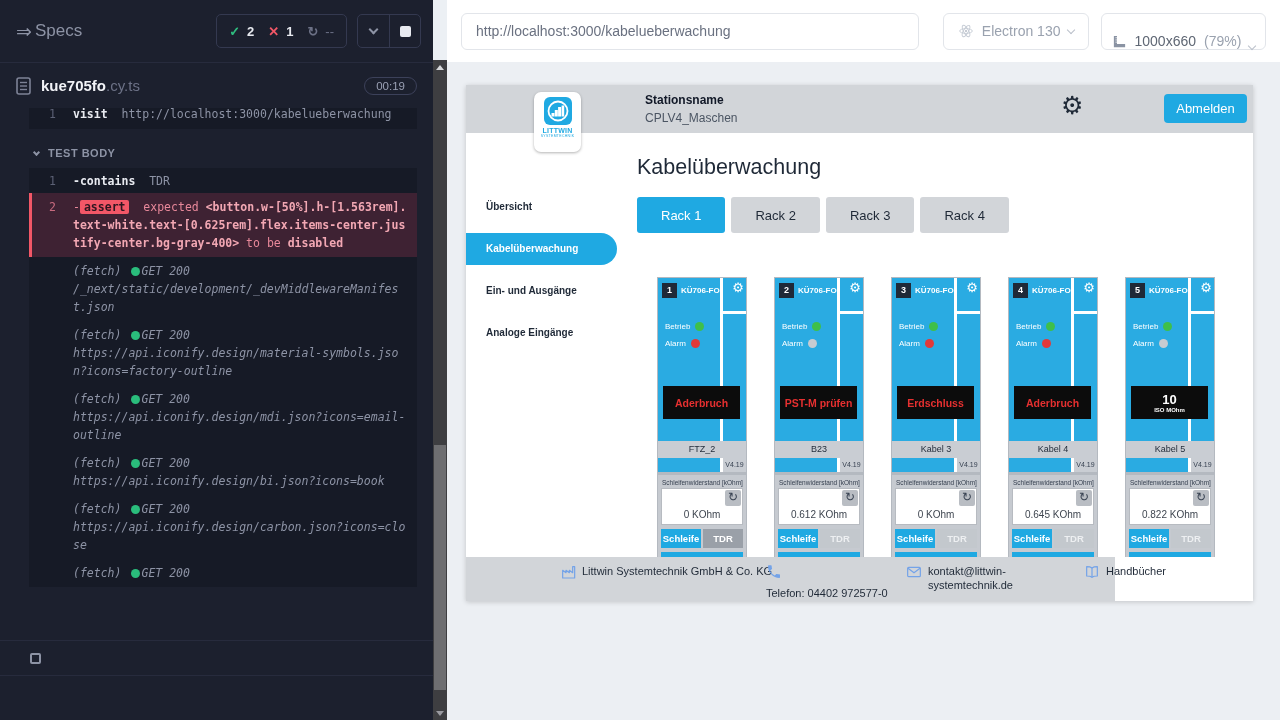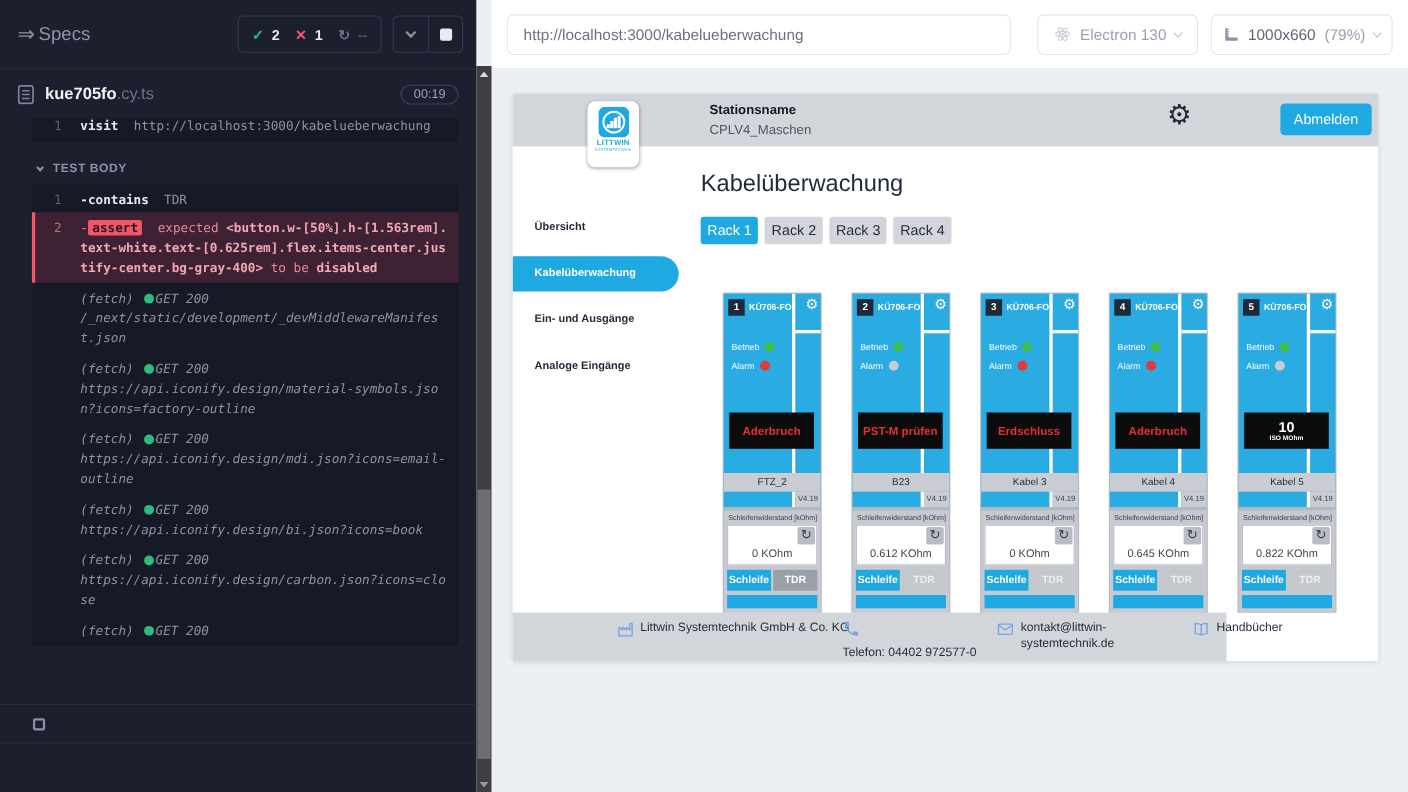--- a/index.html
+++ b/index.html
@@ -75,21 +75,21 @@
   .sb-thumb { position:absolute; left:1px; top:385px; width:12px; height:245px; background:#6e6e71; cursor:pointer; }
 
   
   #preview { position:absolute; left:447px; top:0; width:833px; height:720px; }
   .toolbar { height:62px; background:#ffffff; display:flex; align-items:center; padding:0 14px; gap:12px; }
   .url-box { width:466px; height:37px; border:1px solid #e2e5ea; border-radius:6px;
     display:flex; align-items:center; padding:0 14px; font-size:14px; color:#6a7180; background:#fff; }
   .sel-box { height:37px; border:1px solid #e2e5ea; border-radius:6px; display:flex;
     align-items:center; justify-content:center; gap:8px; font-size:14px; background:#fff; cursor:pointer; }
   .sel-browser { width:148px; color:#9aa2af; }
-  .sel-size { width:168px; color:#5f6774; }
+  .sel-size { width:168px; color:#5f6774;align-items:flex-end; }
   .sel-size .pct { color:#9aa2af; }
   .tb-chev { width:6px; height:6px; border-right:1.5px solid #b9bfc9; border-bottom:1.5px solid #b9bfc9;
     transform:rotate(45deg); margin-top:-3px; }
   .stage { height:658px; background:#eceff3; position:relative; }
 
   
   .aut { position:absolute; left:19px; top:23px; width:787px; height:516px; background:#fff;
     box-shadow:0 1px 5px rgba(0,0,0,.18); }
   .app-header { position:relative; height:48px; background:#d2d5d9; }
   .logo-card { position:absolute; left:68px; top:7px; width:47px; height:60px; background:#fff;
@@ -105,21 +105,21 @@
     color:#fff; border:none; border-radius:4px; font-size:13px; font-family:inherit; cursor:pointer; }
 
   .app-body { display:flex; height:424px; overflow:hidden; }
   .sidebar { width:151px; flex:none; padding-top:58px; }
   .nav-item { height:32px; line-height:32px; padding-left:20px; margin-bottom:10px;
     font-size:10px; font-weight:bold; color:#1f2937; cursor:pointer; }
   .nav-item.active { background:#1fa9e2; color:#fff; border-radius:0 16px 16px 0; }
   .main { flex:1; padding:22px 0 0 20px; }
   .page-title { font-size:21.5px; color:#1f2937; }
   .tabs { display:flex; gap:6px; margin-top:17px; }
-  .tab { height:25px; padding:0 6px; display:flex; align-items:center; font-size:13px;
+  .tab { height:36px; padding:0 24px; display:flex; align-items:center; font-size:13px;
     background:#d2d5d9; color:#1f2937; border-radius:3px; cursor:pointer; }
   .tab.active { background:#1fa9e2; color:#fff; }
   .cards { display:flex; gap:27px; margin-top:44px; margin-left:20px; }
 
   .rack-card { width:90px; height:292px; background:#b4b9c0; padding:1px; flex:none; }
   .card-top { position:relative; height:194px; background:#2aabe2; }
   .vline { position:absolute; left:62px; top:0; width:3px; height:163px; background:#fff; }
   .hline-right { position:absolute; left:65px; right:0; top:33px; height:3px; background:#fff; }
   .card-badge { position:absolute; left:4px; top:5px; width:15px; height:15px; background:#1f2937;
     color:#fff; font-size:9px; font-weight:bold; text-align:center; line-height:15px; }

